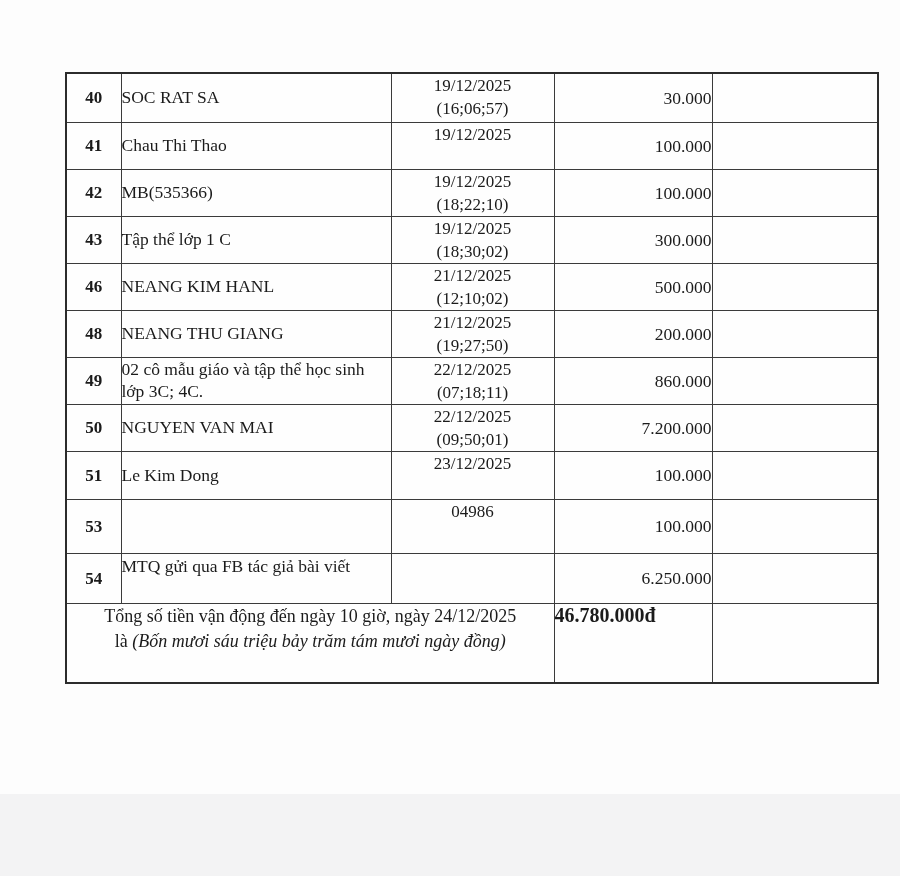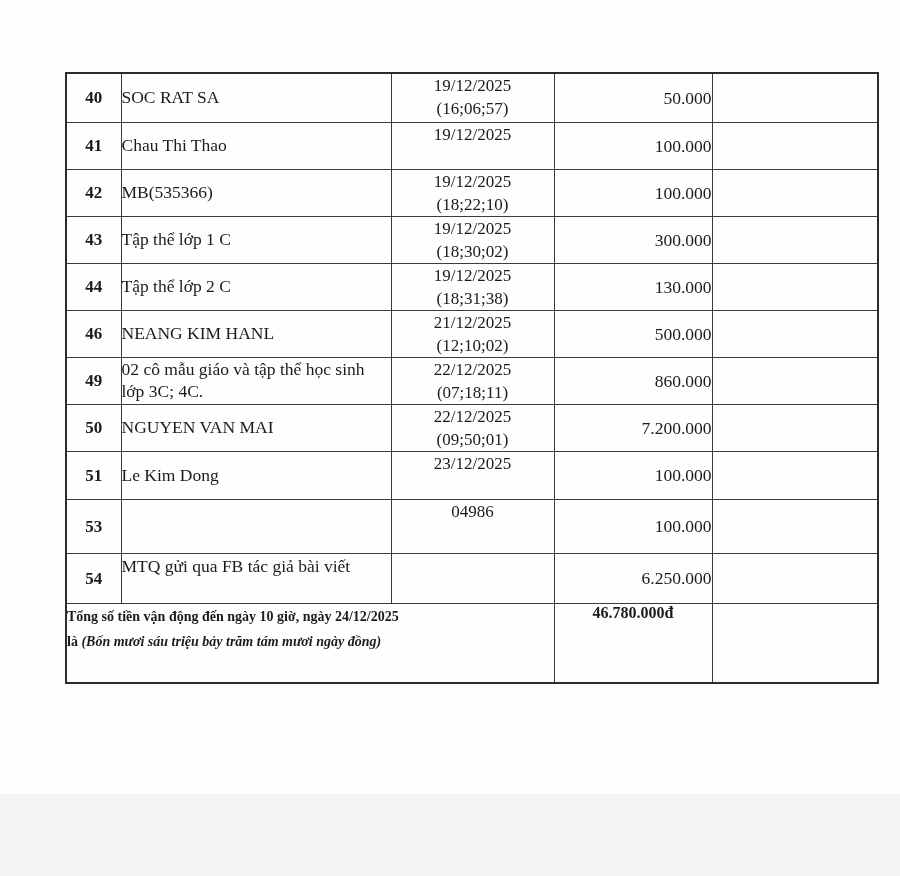--- a/index.html
+++ b/index.html
@@ -56,26 +56,26 @@
   tbody tr:nth-child(9) td{height:47px}
   tbody tr:nth-child(10) td{height:53px}
   tbody tr:nth-child(11) td{height:47px}
   tbody tr:nth-child(11) td.c-name{vertical-align:top;padding-top:2px;}
   tbody tr:nth-child(12) td{height:32px}
   tbody tr:nth-child(13) td{height:32px}
   tbody tr:nth-child(14) td{height:33px}
   tbody tr:nth-child(15) td{height:33px}
   tfoot tr td{height:78px}
   td.c-summary{
-    font-weight:bold;font-size:14px;line-height:25px;
+    text-align:center;font-weight:normal;font-size:18px;line-height:25px;
     padding:4px 10px 0 10px;vertical-align:top;
   }
   td.c-summary .em{font-style:italic;}
   td.c-total{
-    text-align:center;padding-right:10px;font-weight:bold;font-size:16px;
+    text-align:left;padding-right:10px;font-weight:bold;font-size:20px;
     vertical-align:top;padding-top:16px;
   }
 </style>
 </head>
 <body>
 
 <div class="page">
 
   <table class="ledger">
     <colgroup>
@@ -86,21 +86,21 @@
       <col style="width:166px">
     </colgroup>
     <tbody>
         <tr>
     <td class="c-no">40</td>
     <td class="c-name">SOC RAT SA</td>
     <td class="c-date">
       <div>19/12/2025</div>
       <div>(16;06;57)</div>
     </td>
-    <td class="c-amount">50.000</td>
+    <td class="c-amount">30.000</td>
     <td class="c-note"></td>
   </tr>
         <tr>
     <td class="c-no">41</td>
     <td class="c-name">Chau Thi Thao</td>
     <td class="c-date">
       <div>19/12/2025</div>
       <div></div>
     </td>
     <td class="c-amount">100.000</td>
@@ -120,37 +120,37 @@
     <td class="c-no">43</td>
     <td class="c-name">Tập thể lớp 1 C</td>
     <td class="c-date">
       <div>19/12/2025</div>
       <div>(18;30;02)</div>
     </td>
     <td class="c-amount">300.000</td>
     <td class="c-note"></td>
   </tr>
         <tr>
-    <td class="c-no">44</td>
-    <td class="c-name">Tập thể lớp 2 C</td>
-    <td class="c-date">
-      <div>19/12/2025</div>
-      <div>(18;31;38)</div>
-    </td>
-    <td class="c-amount">130.000</td>
-    <td class="c-note"></td>
-  </tr>
-        <tr>
     <td class="c-no">46</td>
     <td class="c-name">NEANG KIM HANL</td>
     <td class="c-date">
       <div>21/12/2025</div>
       <div>(12;10;02)</div>
     </td>
     <td class="c-amount">500.000</td>
+    <td class="c-note"></td>
+  </tr>
+        <tr>
+    <td class="c-no">48</td>
+    <td class="c-name">NEANG THU GIANG</td>
+    <td class="c-date">
+      <div>21/12/2025</div>
+      <div>(19;27;50)</div>
+    </td>
+    <td class="c-amount">200.000</td>
     <td class="c-note"></td>
   </tr>
         <tr>
     <td class="c-no">49</td>
     <td class="c-name">02 cô mẫu giáo và tập thể học sinh lớp 3C; 4C.</td>
     <td class="c-date">
       <div>22/12/2025</div>
       <div>(07;18;11)</div>
     </td>
     <td class="c-amount">860.000</td>

